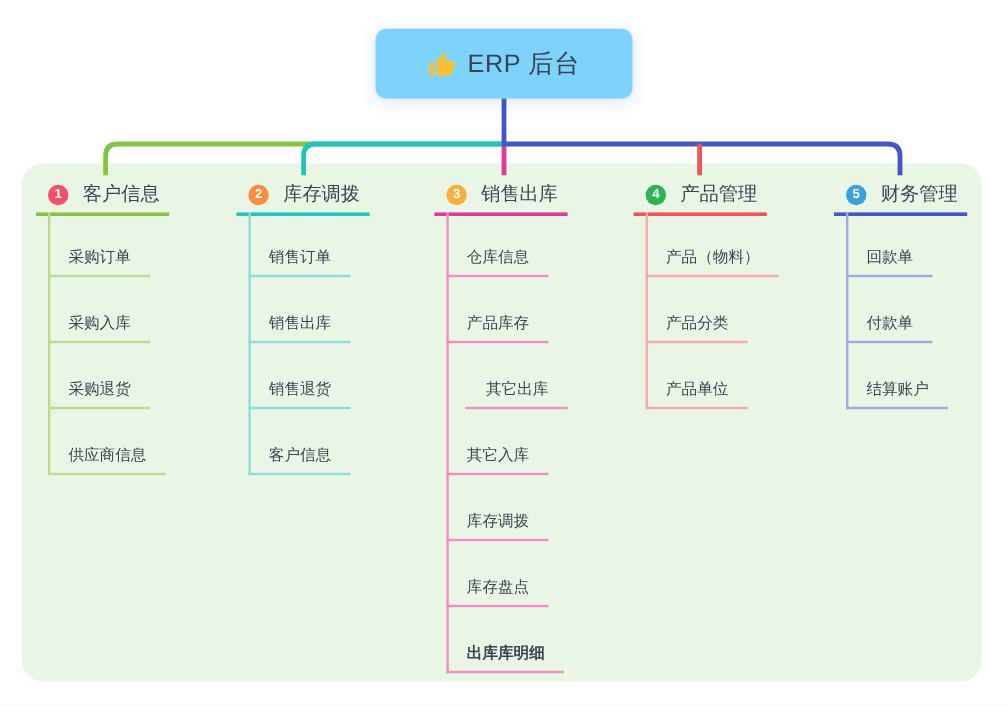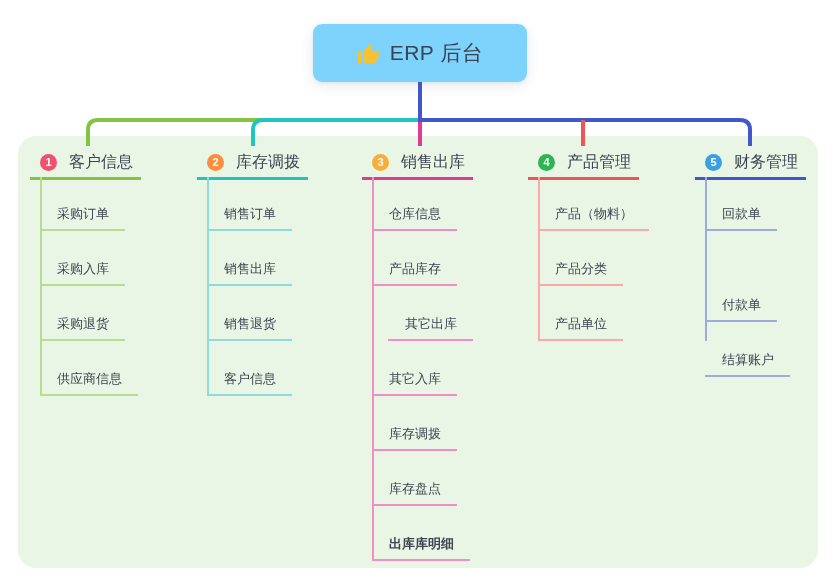--- a/index.html
+++ b/index.html
@@ -144,18 +144,18 @@
   </div>
 
   <div class="col col-5">
     <div class="heading" style="border-bottom-color: rgb(66, 87, 201);">
       <span class="badge" style="background: rgb(58, 160, 224);">5</span>
       <span class="heading-label">财务管理</span>
     </div>
     <div class="vline vh3" style="background: rgb(157, 171, 223);"></div>
     <div class="items">
       <div class="item" style="border-bottom-color: rgb(157, 171, 223);">回款单</div>
-      <div class="item" style="border-bottom-color: rgb(157, 171, 223); margin-top: 36px;">付款单</div>
+      <div class="item" style="border-bottom-color: rgb(157, 171, 223);">付款单</div>
       <div class="item" style="border-bottom-color: rgb(157, 171, 223);">结算账户</div>
     </div>
   </div>
 
 </div>
 
 </body></html>

